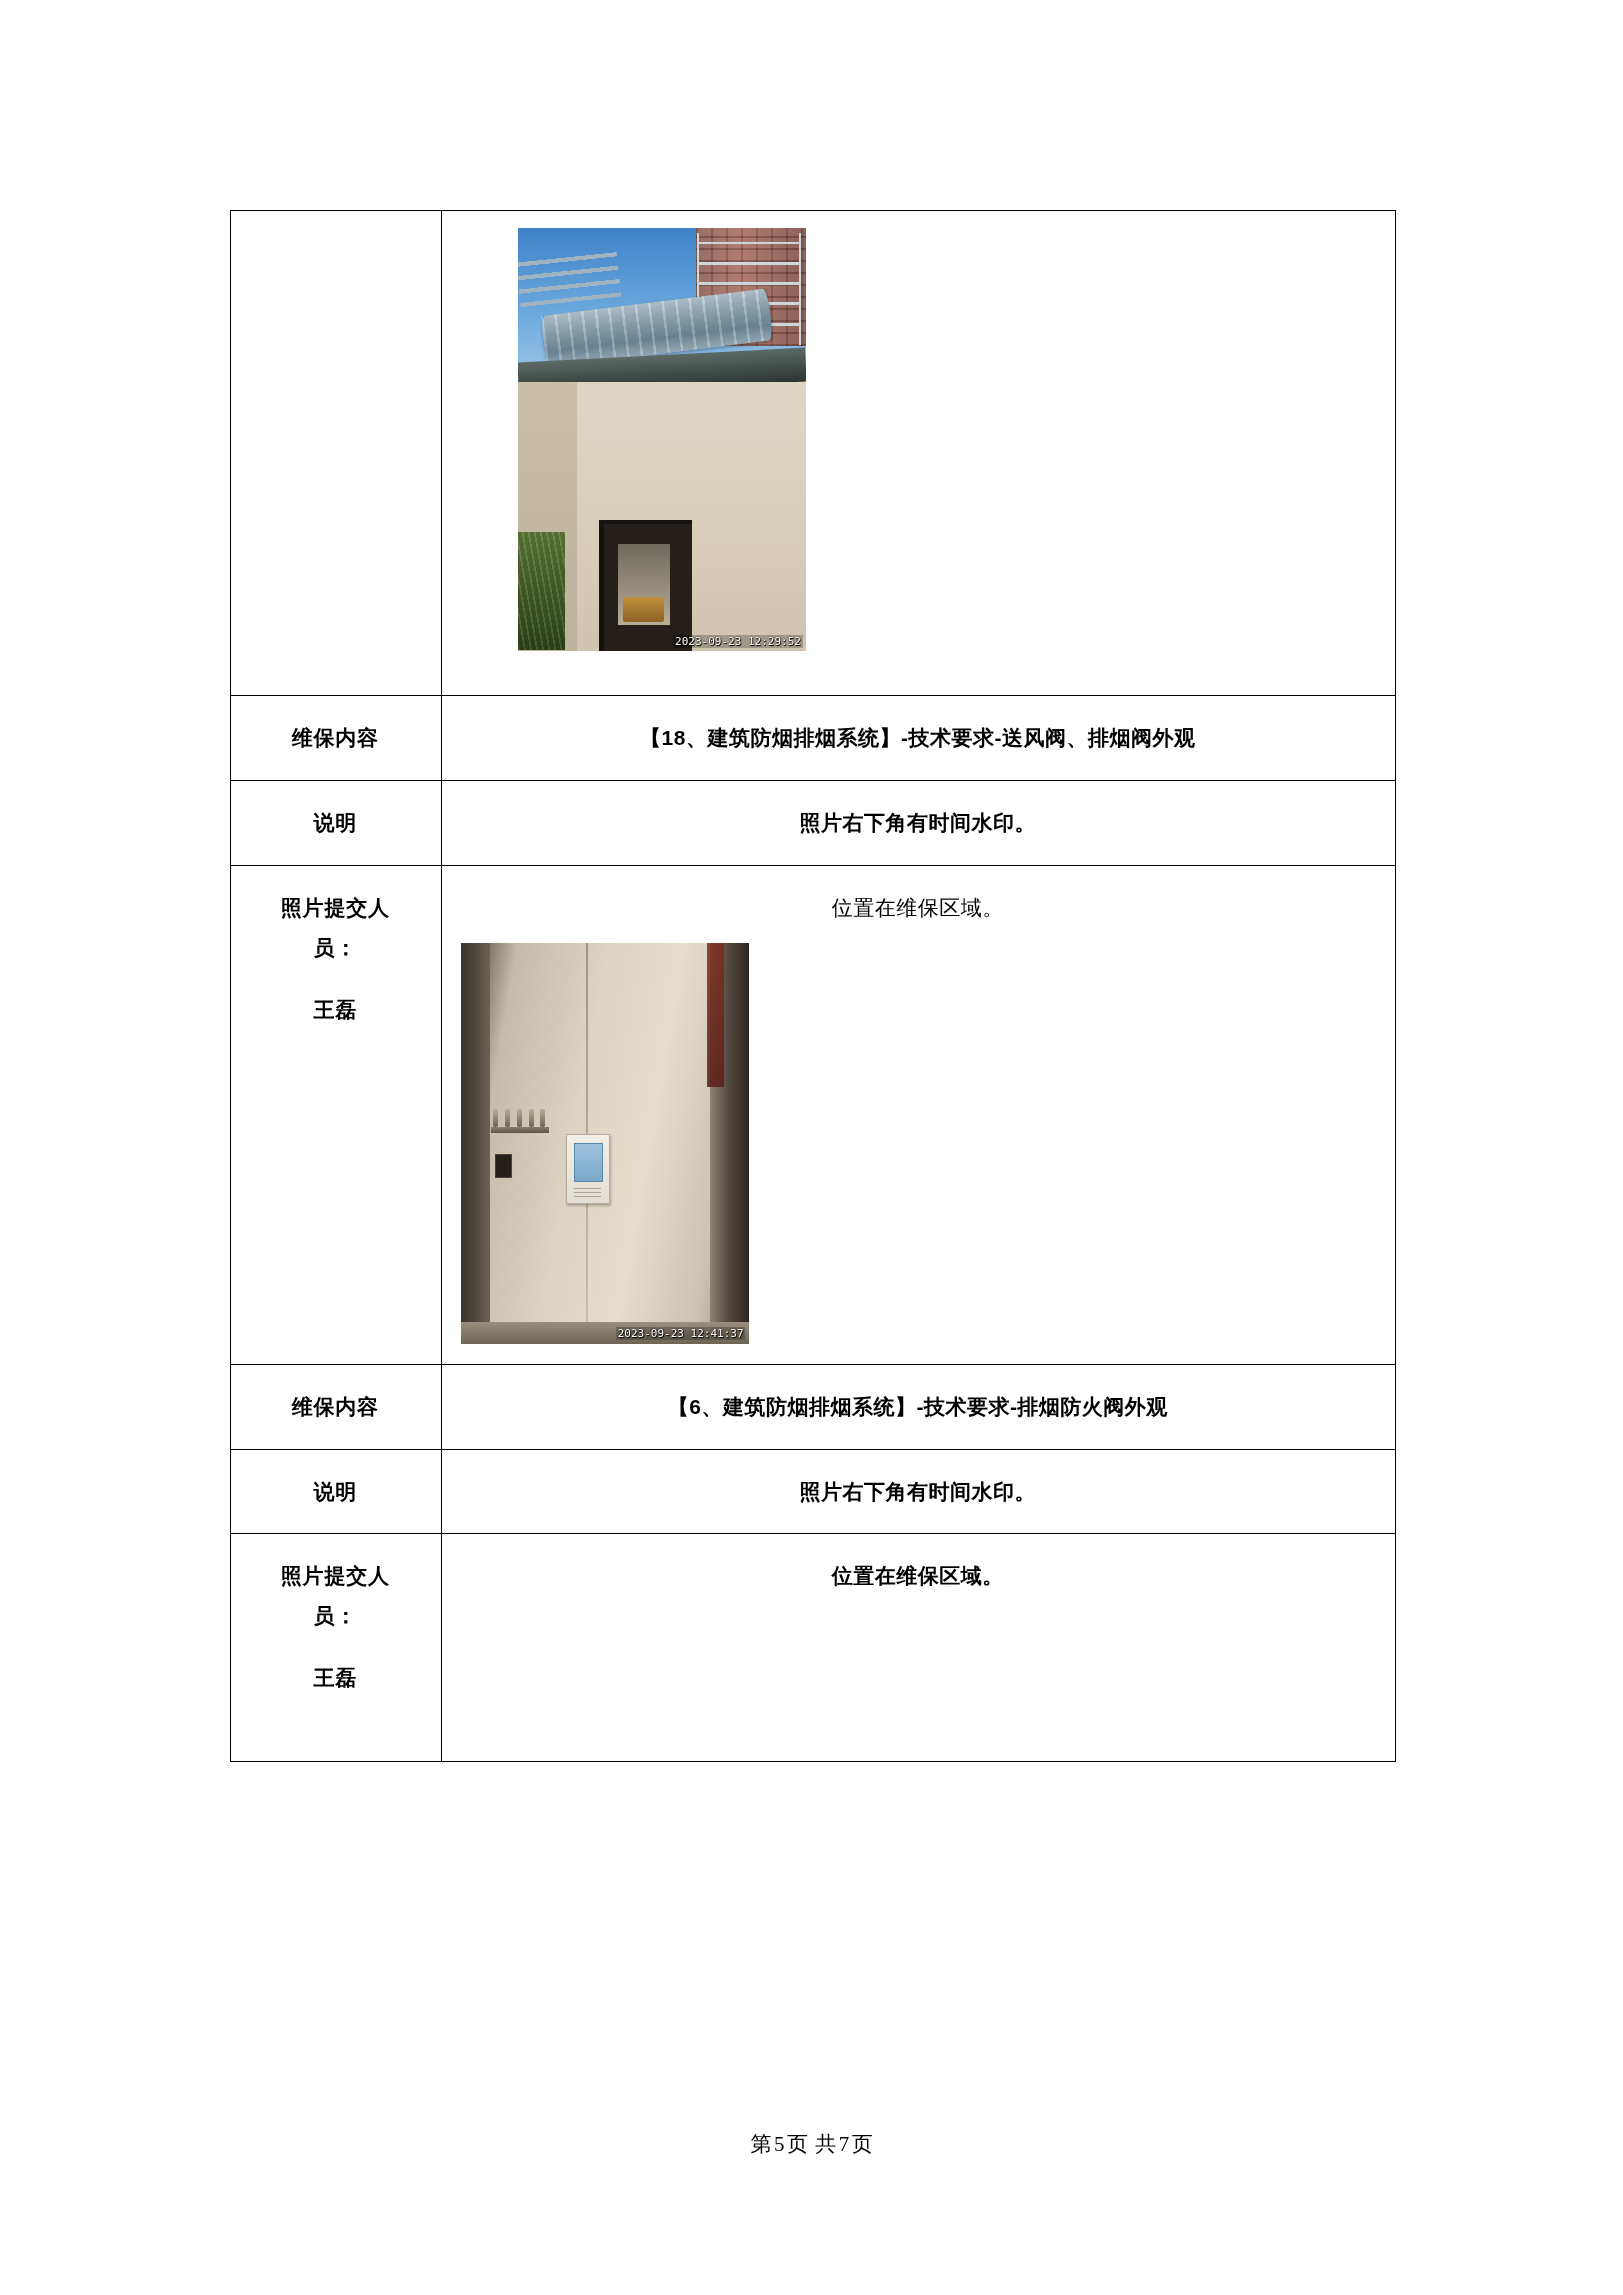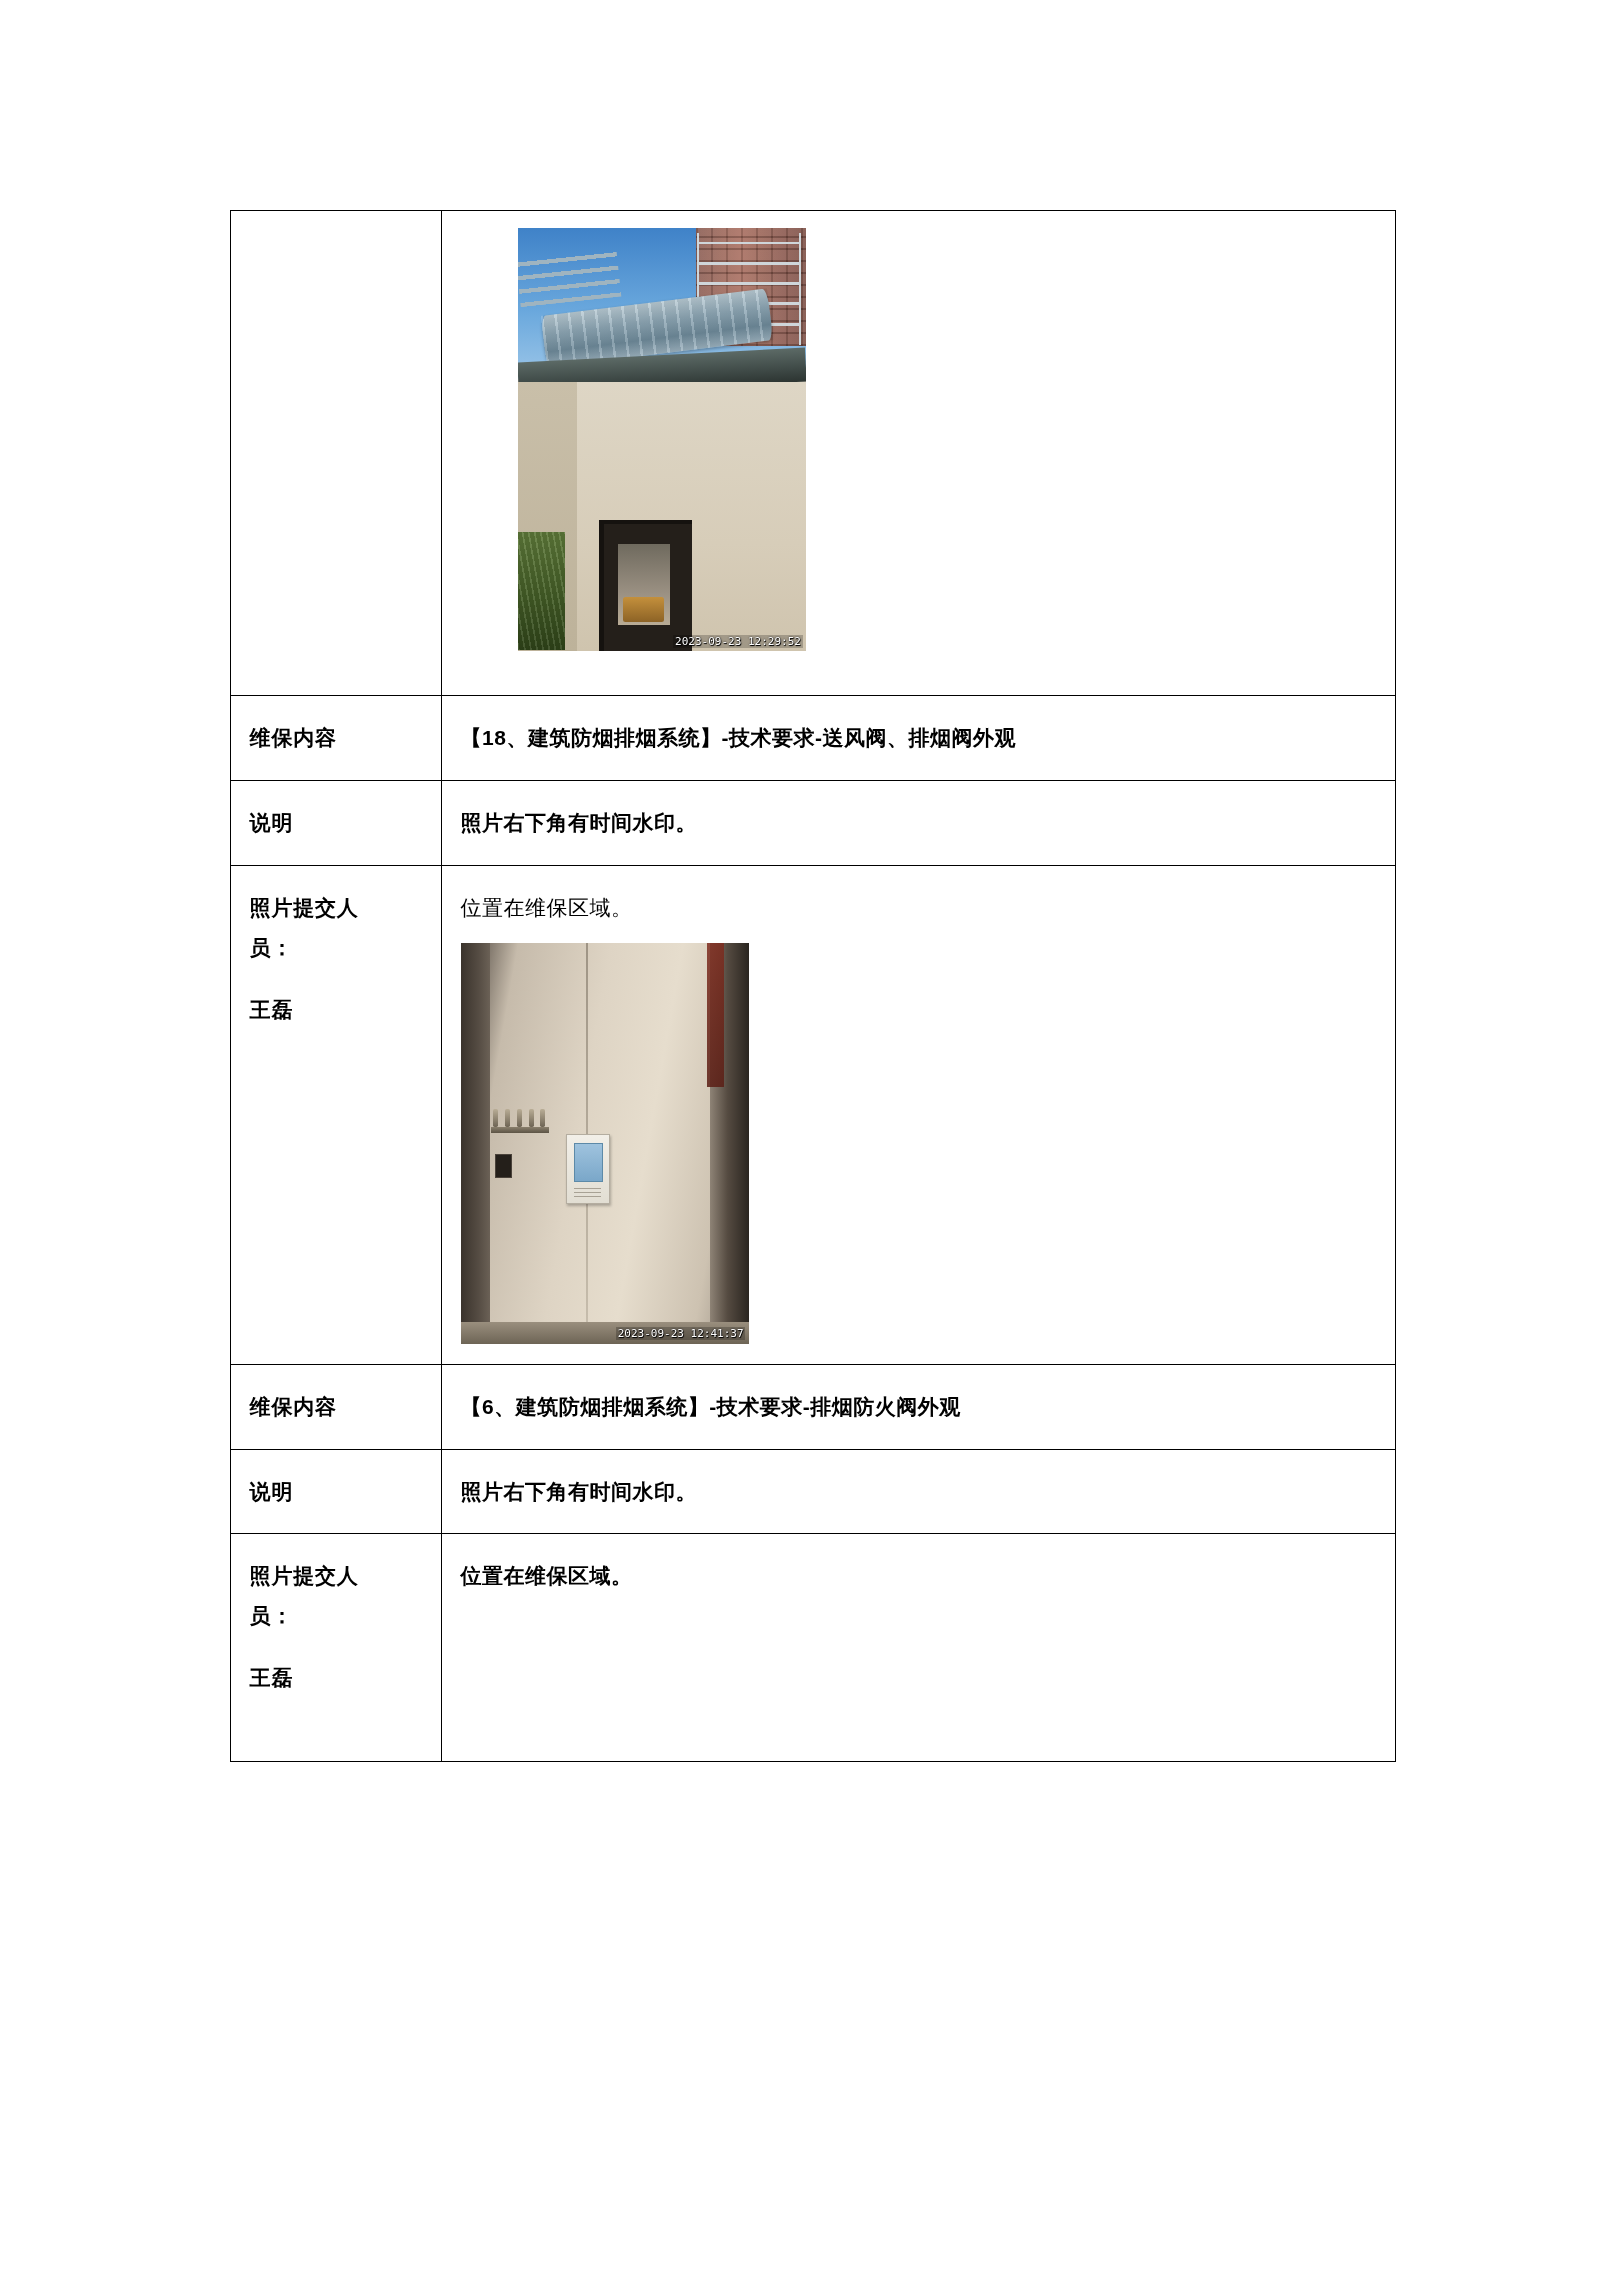--- a/index.html
+++ b/index.html
@@ -22,20 +22,21 @@
     height: 2295px;
     background: #fff;
   }
   .doc-table {
     position: absolute;
     left: 230px;
     top: 210px;
     width: 1166px;
     border-collapse: collapse;
     table-layout: fixed;
+    text-align: center;
   }
   .doc-table td {
     border: 1.3px solid #000000;
     vertical-align: top;
     padding: 0;
   }
   .col-label { width: 211px; }
   .col-value { width: 954px; }
 
   .cell-pad {
@@ -388,15 +389,18 @@
           </div>
         </td>
         <td>
           <div class="cell-pad value-text">位置在维保区域。</div>
         </td>
       </tr>
 
     </tbody>
   </table>
 
+  <div class="footer">
+    <span>第</span><span class="num">5</span><span>页 共</span><span class="num">7</span><span>页</span>
+  </div>
 
 </div>
 
 
 </body></html>

